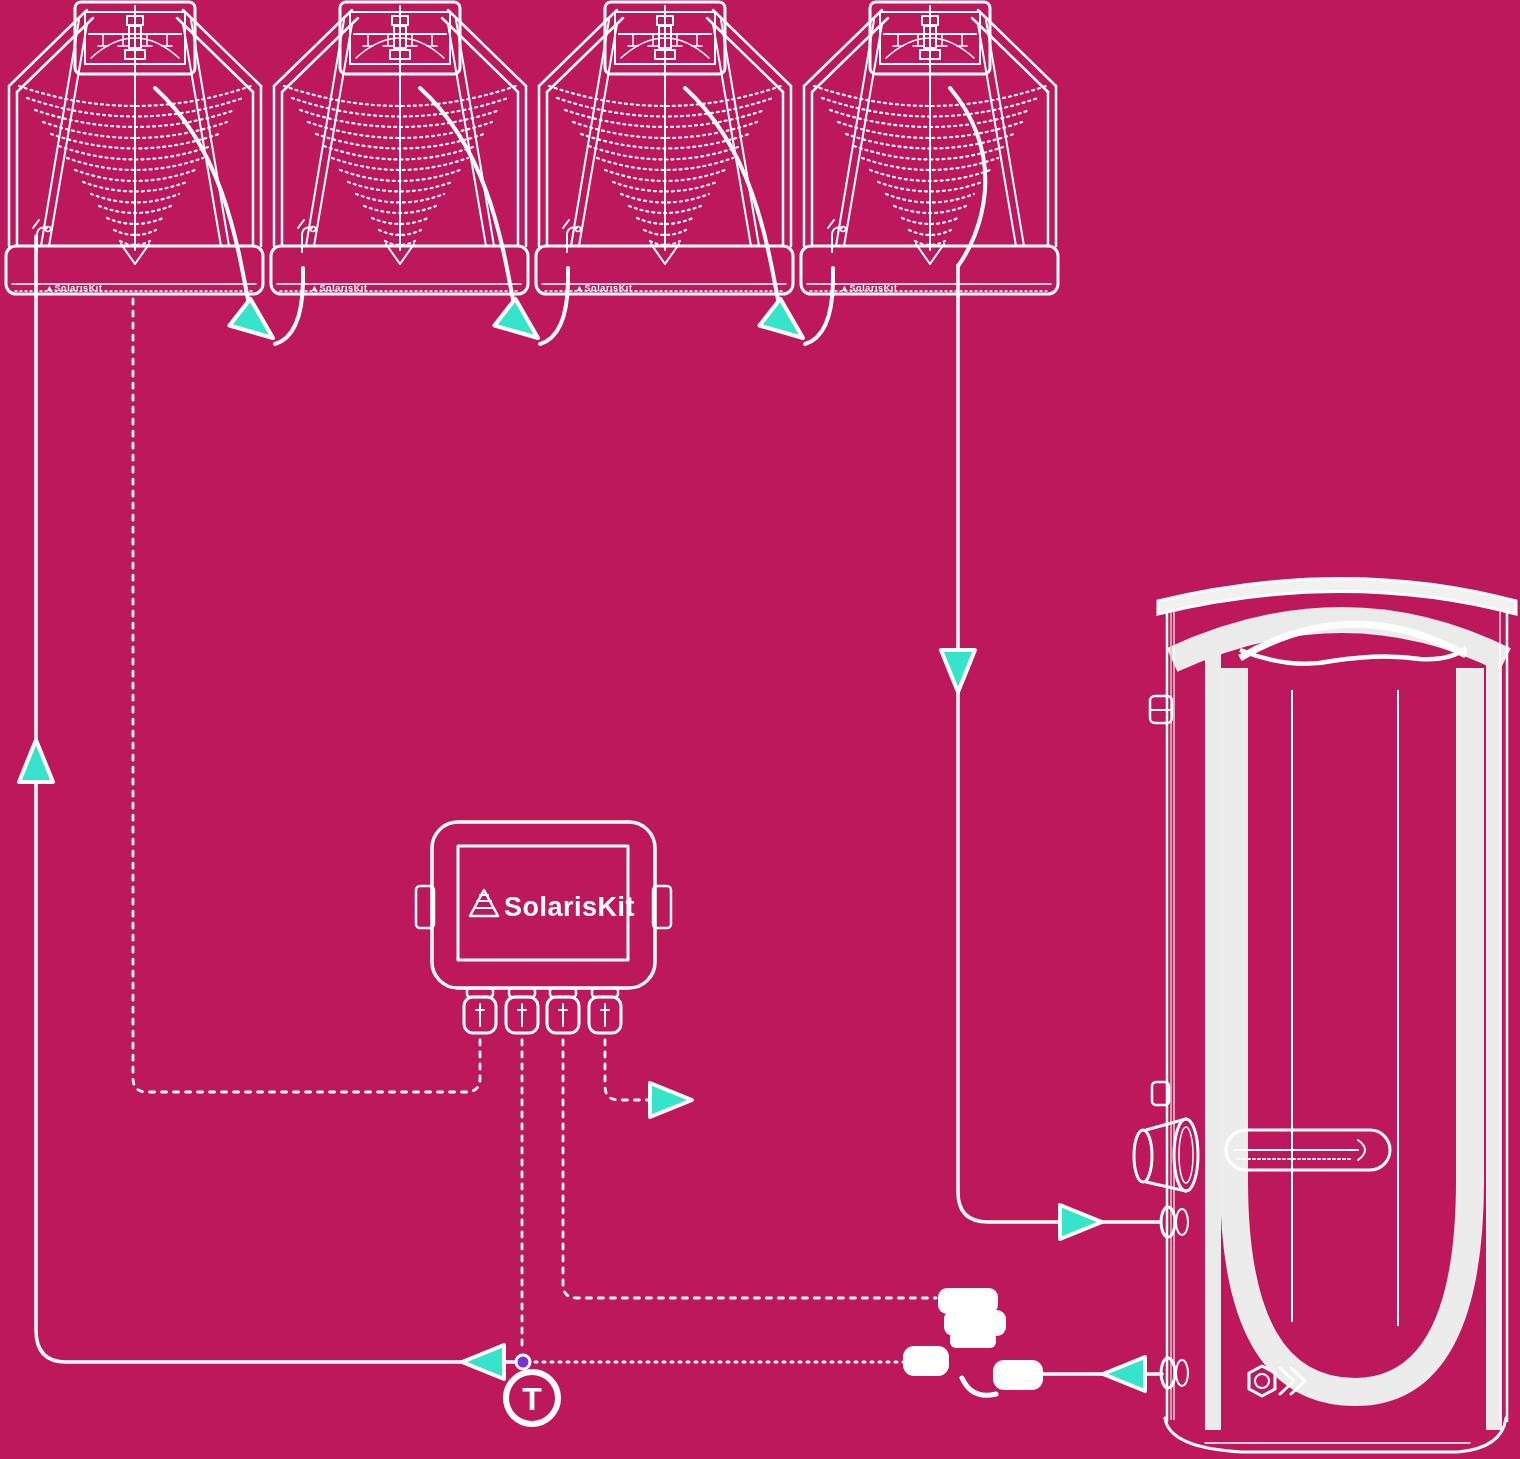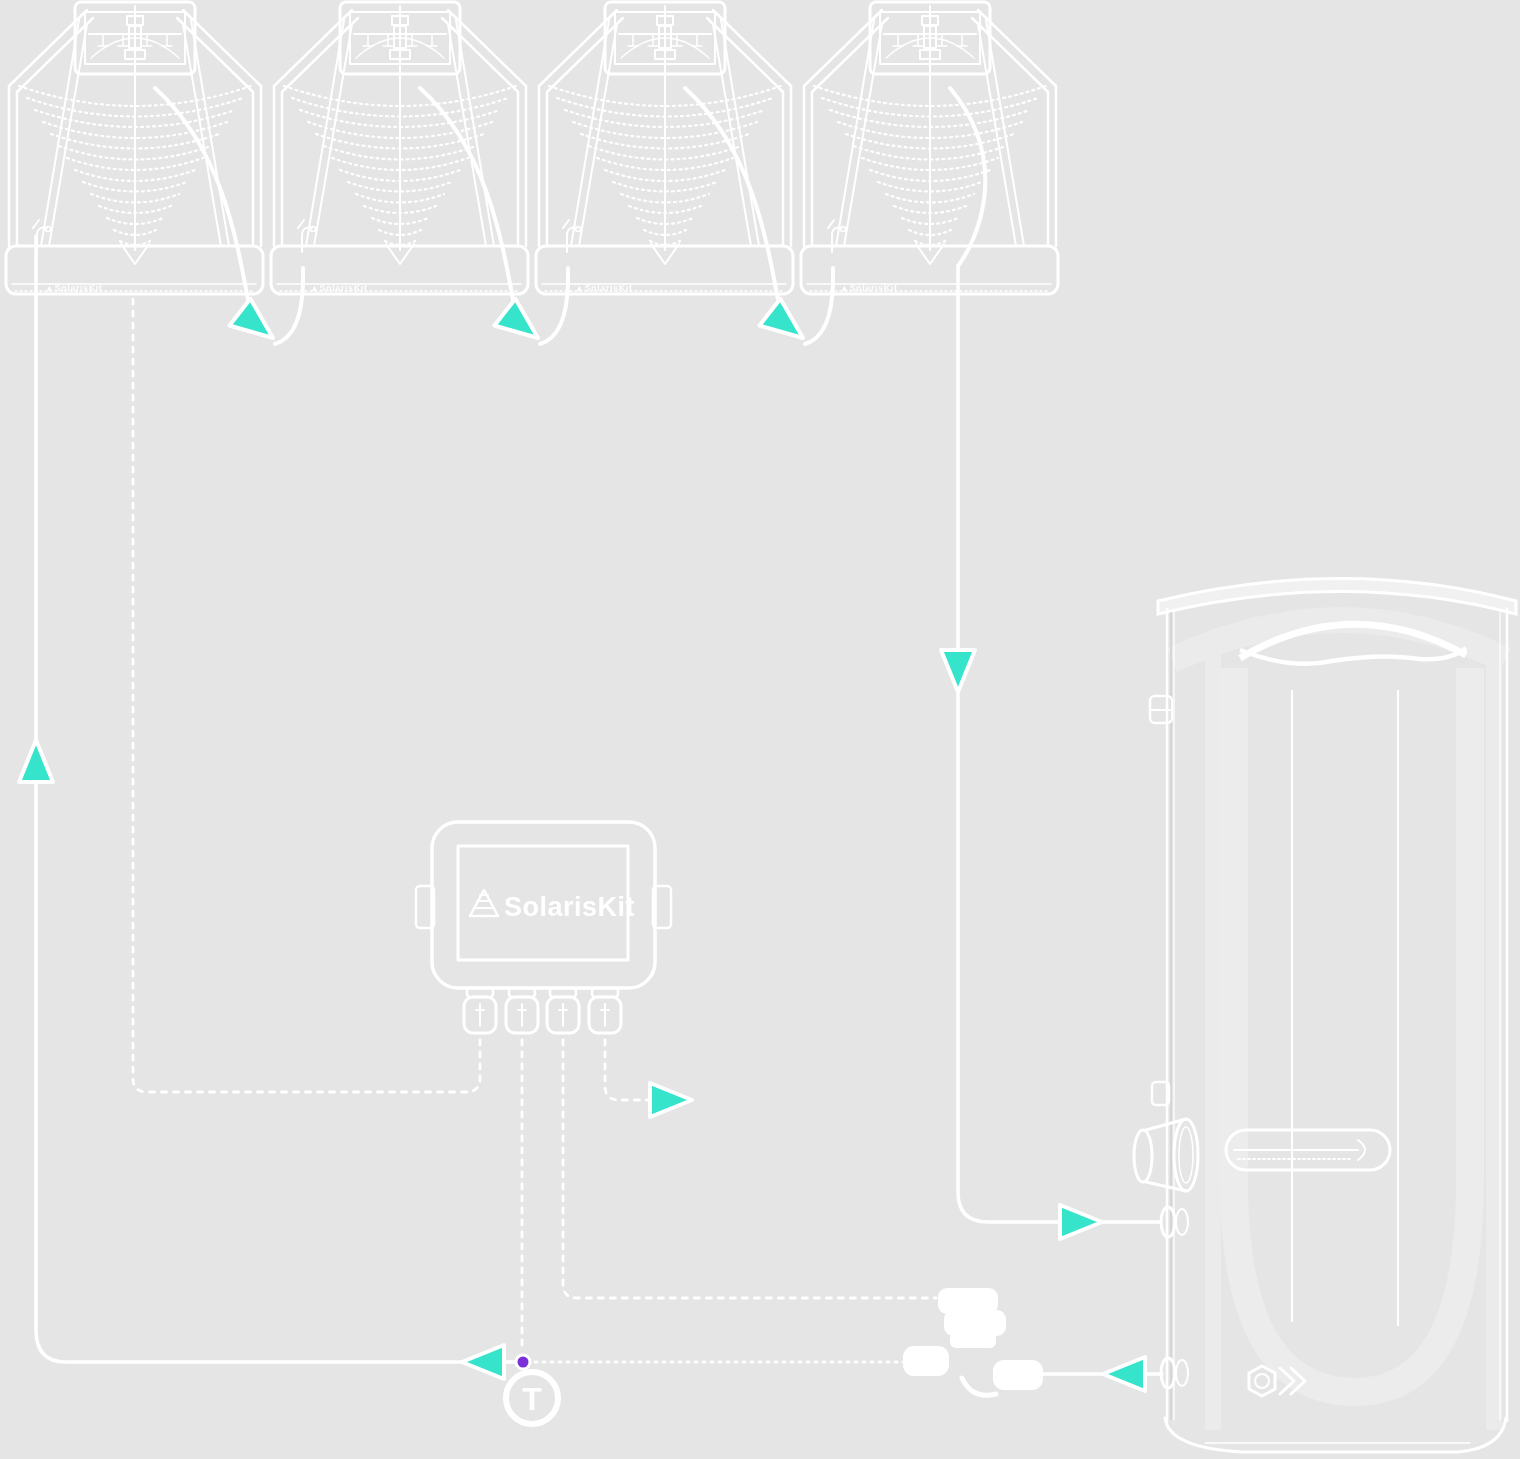--- a/index.html
+++ b/index.html
@@ -1,16 +1,16 @@
 <!DOCTYPE html>
 <html><head>
 <meta charset="utf-8">
 <style>
   html,body{margin:0;padding:0;background:#47704F;}
-  .stage{position:relative;width:1520px;height:1459px;background:#e5e5e5;overflow:hidden;
+  .stage{position:relative;width:1520px;height:1459px;background:#be185d;overflow:hidden;
          font-family:"Liberation Sans",sans-serif;}
   svg{display:block;}
   svg text{font-family:"Liberation Sans","DejaVu Sans",sans-serif;fill:#fff;}
   .brand-text{font-size:27px;font-weight:bold;letter-spacing:.5px;}
   .base-label{font-size:9px;font-weight:bold;letter-spacing:.6px;opacity:.95;}
   .t-label{font-size:32px;font-weight:bold;}
 </style>
 </head>
 <body>
 

